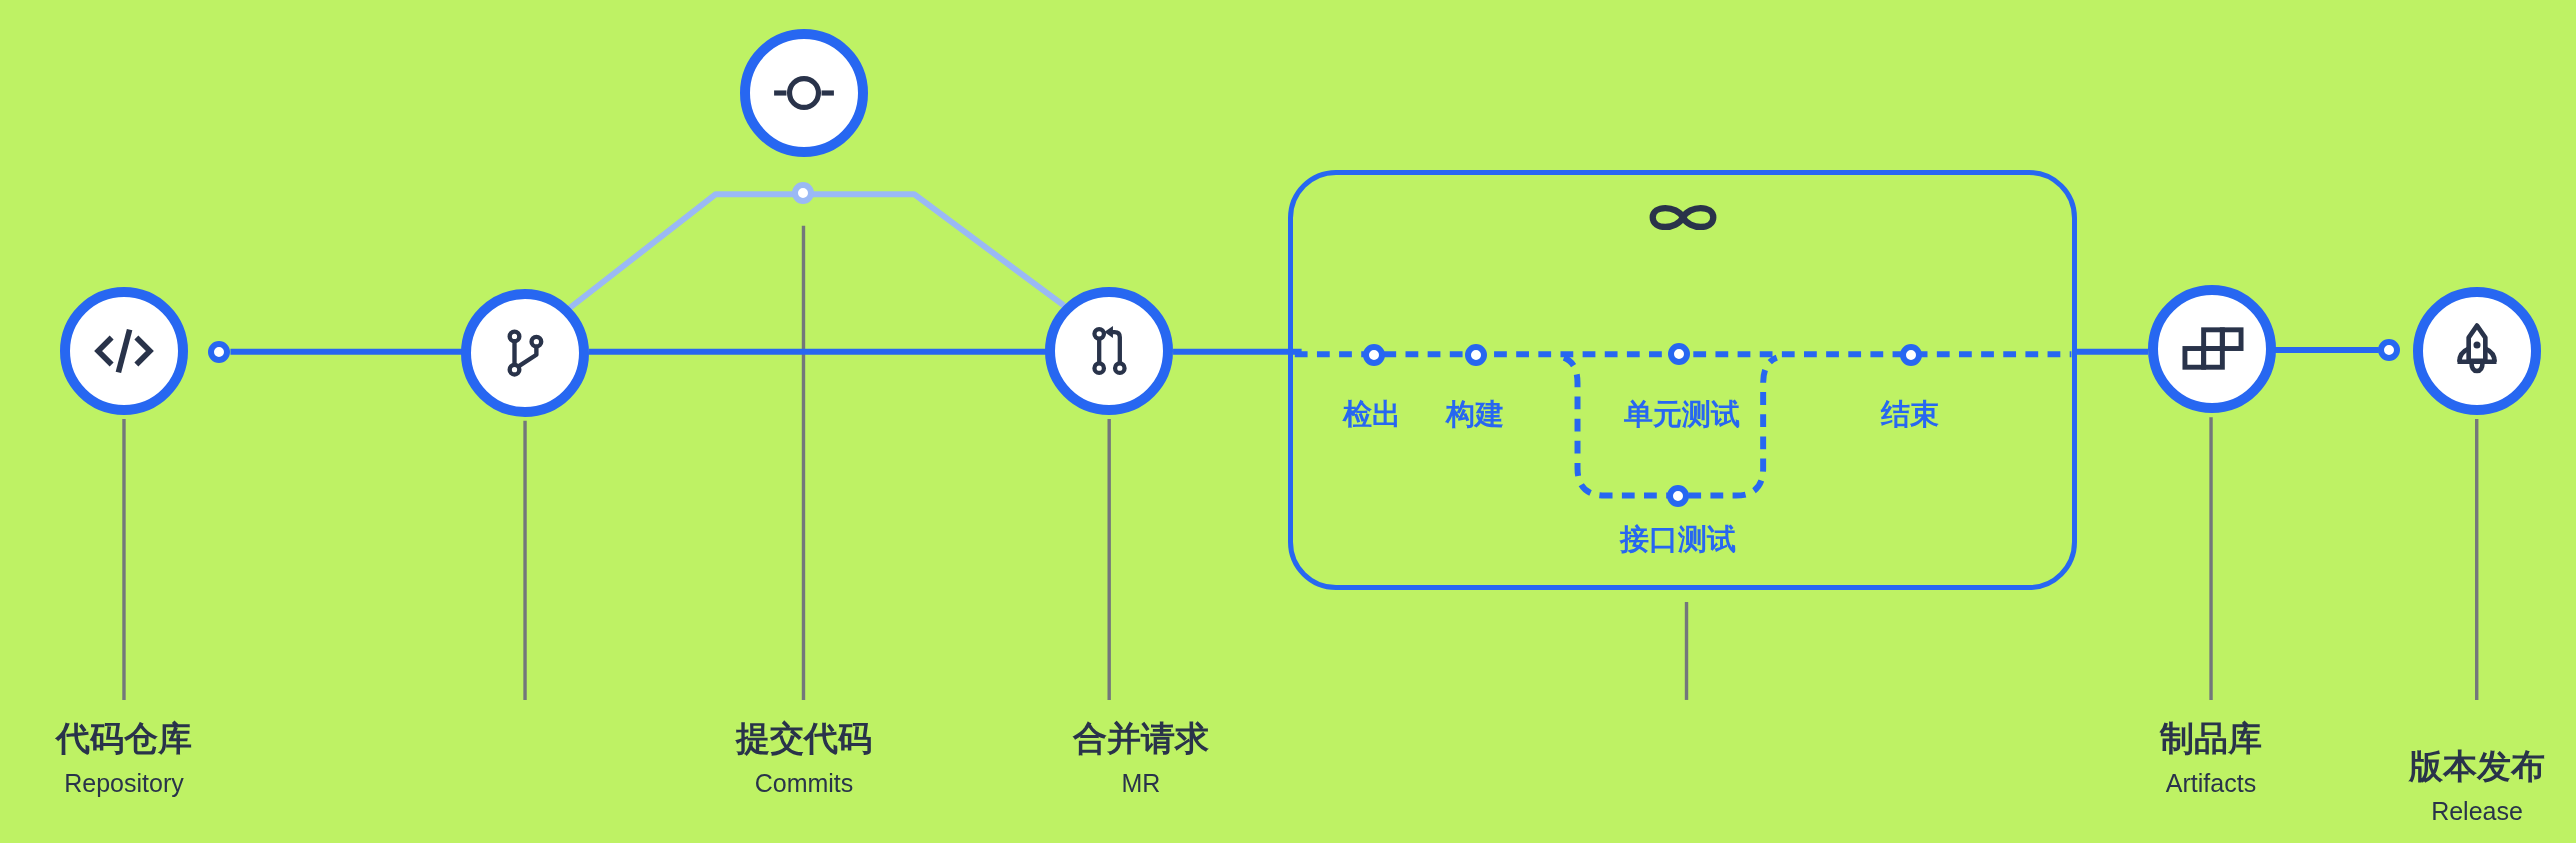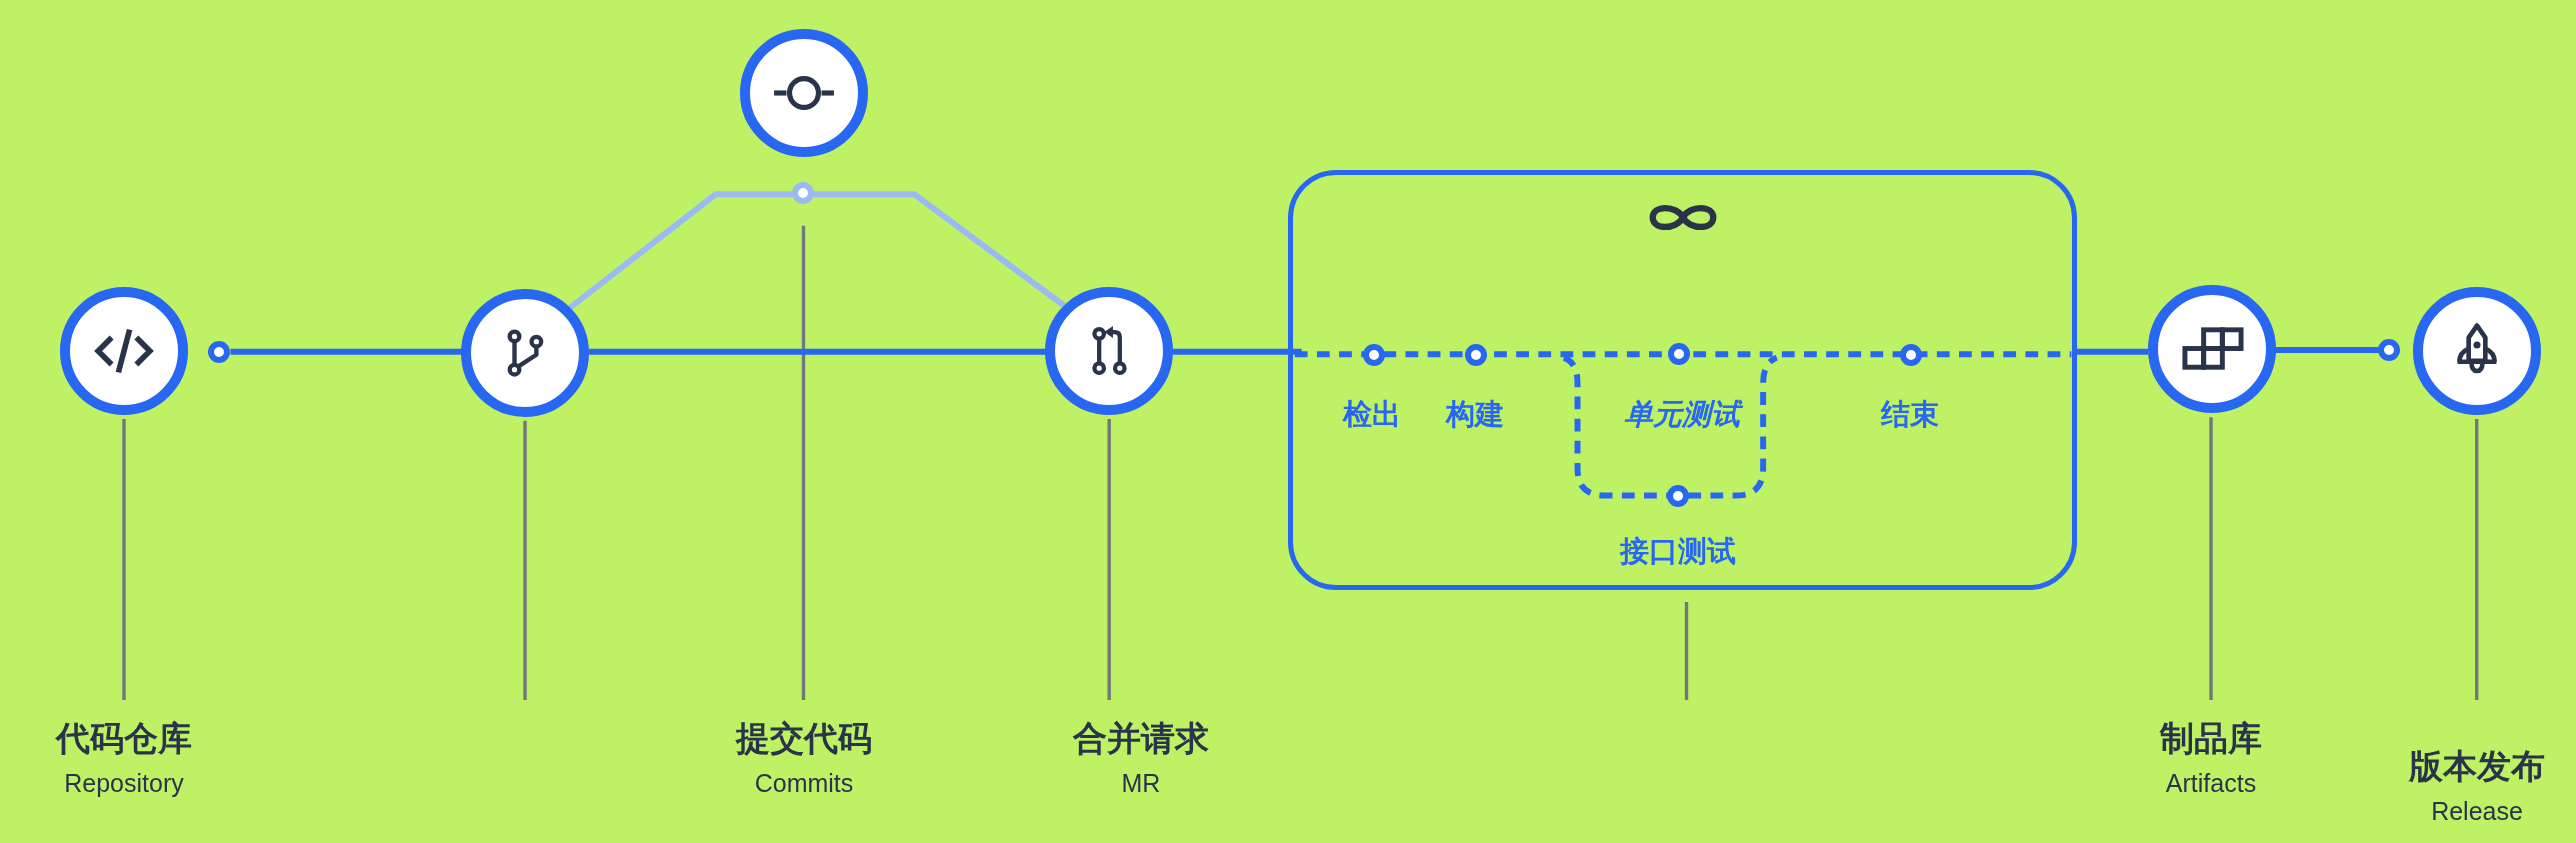--- a/index.html
+++ b/index.html
@@ -127,23 +127,23 @@
   <div class="dot" style="left:2378px;top:339px;"></div>
 
   <div class="stage-dot" style="left:1363px;top:344px;"></div>
   <div class="stage-dot" style="left:1465px;top:344px;"></div>
   <div class="stage-dot" style="left:1668px;top:343px;"></div>
   <div class="stage-dot" style="left:1900px;top:344px;"></div>
   <div class="stage-dot" style="left:1667px;top:485px;"></div>
 
   <div class="stage-label" style="left:1372px;top:398px;">检出</div>
   <div class="stage-label" style="left:1475px;top:398px;">构建</div>
-  <div class="stage-label" style="left:1682px;top:398px;font-style:italic;">单元测试</div>
+  <div class="stage-label" style="left:1682px;top:398px;">单元测试</div>
   <div class="stage-label" style="left:1910px;top:398px;">结束</div>
-  <div class="stage-label" style="left:1678px;top:523px;margin-top:12px;">接口测试</div>
+  <div class="stage-label" style="left:1678px;top:523px;">接口测试</div>
 
   <div class="label" style="left:124px;">
     <div class="zh">代码仓库</div>
     <div class="en">Repository</div>
   </div>
   <div class="label" style="left:804px;">
     <div class="zh">提交代码</div>
     <div class="en">Commits</div>
   </div>
   <div class="label" style="left:1141px;">

